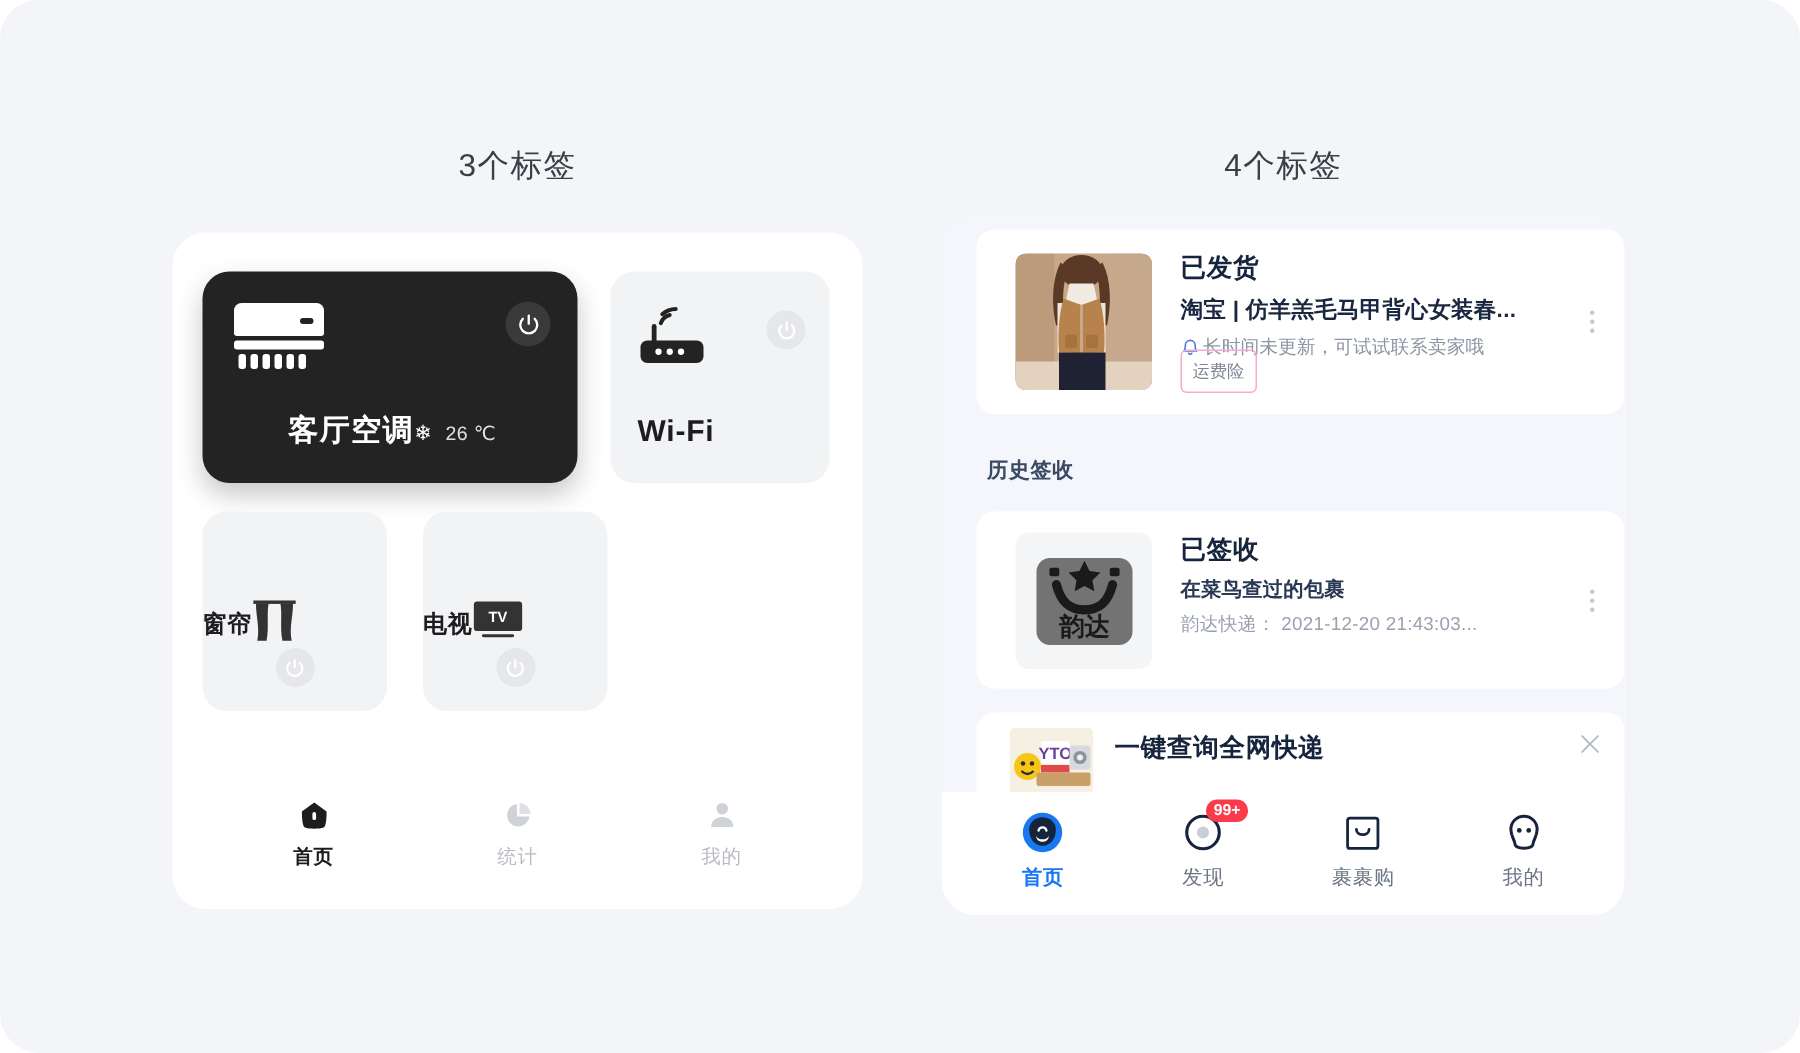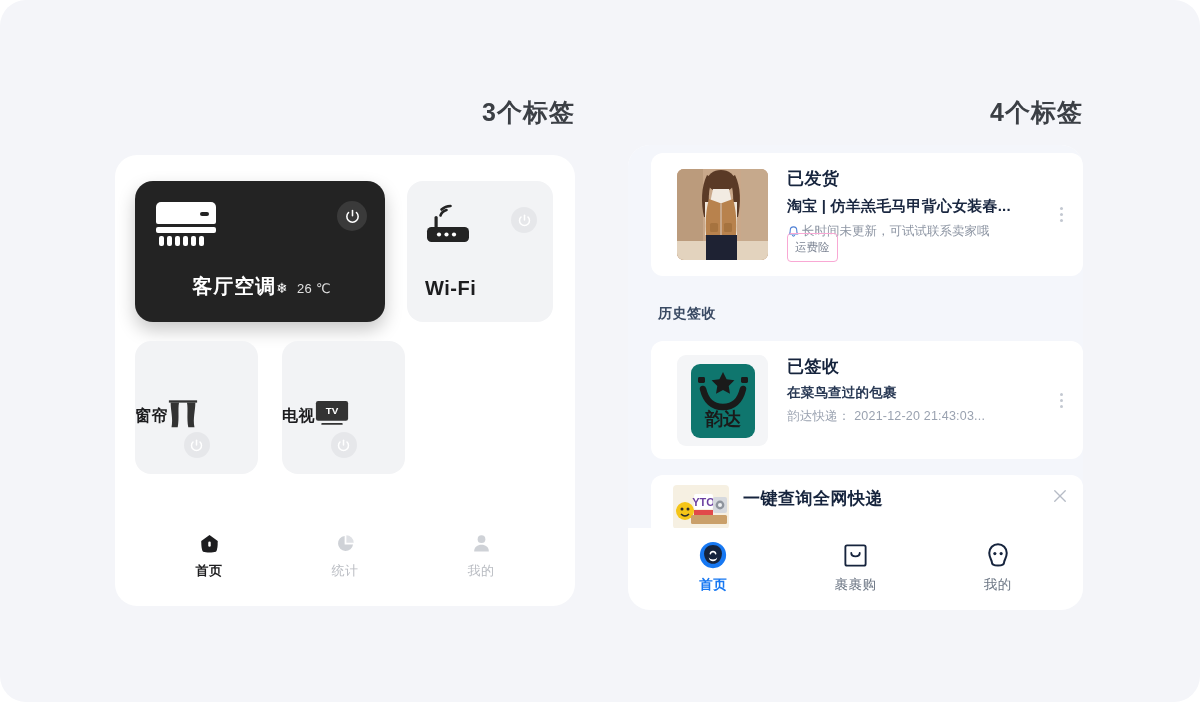--- a/index.html
+++ b/index.html
@@ -17,23 +17,23 @@
     width: 1200px;
     height: 702px;
     background: #f4f5f9;
     border-radius: 26px;
     overflow: hidden;
   }
 
   
   .panel-title {
     position: absolute;
-    text-align: right;
-    font-size: 25px;
-    font-weight: 700;
+    text-align: center;
+    font-size: 21px;
+    font-weight: 400;
     color: #3b3f45;
     letter-spacing: 1px;
   }
 
   .phone {
     position: absolute;
     background: #ffffff;
     border-radius: 22px;
     overflow: hidden;
   }
@@ -236,22 +236,22 @@
   .kebab i { width: 3px; height: 3px; background: #c3c8d1; border-radius: 50%; display: block; }
 
   
   .yunda-wrap {
     position: absolute; left: 26px; top: 14px;
     width: 91px; height: 91px;
     background: #f4f5f7; border-radius: 9px;
     display: flex; align-items: center; justify-content: center;
   }
   .yunda {
-    width: 64px; height: 74px;
-    background: #0f766e;
+    width: 64px; height: 58px;
+    background: #737373;
     border-radius: 9px;
     position: relative;
     text-decoration: underline;
   }
   .yunda svg { position: absolute; left: 0; top: 0; width: 100%; height: 100%; }
 
   
   .promo-logo {
     position: absolute; left: 22px; top: 10px;
     width: 56px; height: 44px;
@@ -543,20 +543,30 @@
               <circle cx="16" cy="16" r="14" fill="#1778f2"></circle>
               <path d="M6.5 14 C6.5 8.8 10.8 5.2 16 5.2 C21.2 5.2 25.5 8.8 25.5 14
                        C25.5 20.5 21.5 25.4 16 25.4 C10.5 25.4 6.5 20.5 6.5 14 Z" fill="#16243d"></path>
               <path d="M11.5 18.4 C12.8 21.6 19.2 21.6 20.5 18.4 C20.5 24 11.5 24 11.5 18.4 Z" fill="#ffffff"></path>
               <path d="M13.2 14.6 C13.9 11.6 18.1 11.6 18.8 14.6" stroke="#ffffff" stroke-width="1.7" fill="none" stroke-linecap="round"></path>
             </svg>
           </span>
           <span class="lbl">首页</span>
         </div>
 
+        <div class="tab-r inactive">
+          <span class="ic">
+            <svg viewBox="0 0 32 32" width="28" height="28">
+              <circle cx="16" cy="16" r="12.4" fill="none" stroke="#16243d" stroke-width="2.4"></circle>
+              <circle cx="16" cy="16" r="4.6" fill="#c9ced6"></circle>
+            </svg>
+            <span class="badge">99+</span>
+          </span>
+          <span class="lbl">发现</span>
+        </div>
 
         <div class="tab-r inactive">
           <span class="ic">
             <svg viewBox="0 0 32 32" width="27" height="27">
               <rect x="4" y="4" width="24" height="24" rx="2" fill="none" stroke="#16243d" stroke-width="2.2"></rect>
               <path d="M11 13 C11 18.4 21 18.4 21 13" stroke="#16243d" stroke-width="2.2" fill="none" stroke-linecap="round"></path>
             </svg>
           </span>
           <span class="lbl">裹裹购</span>
         </div>

